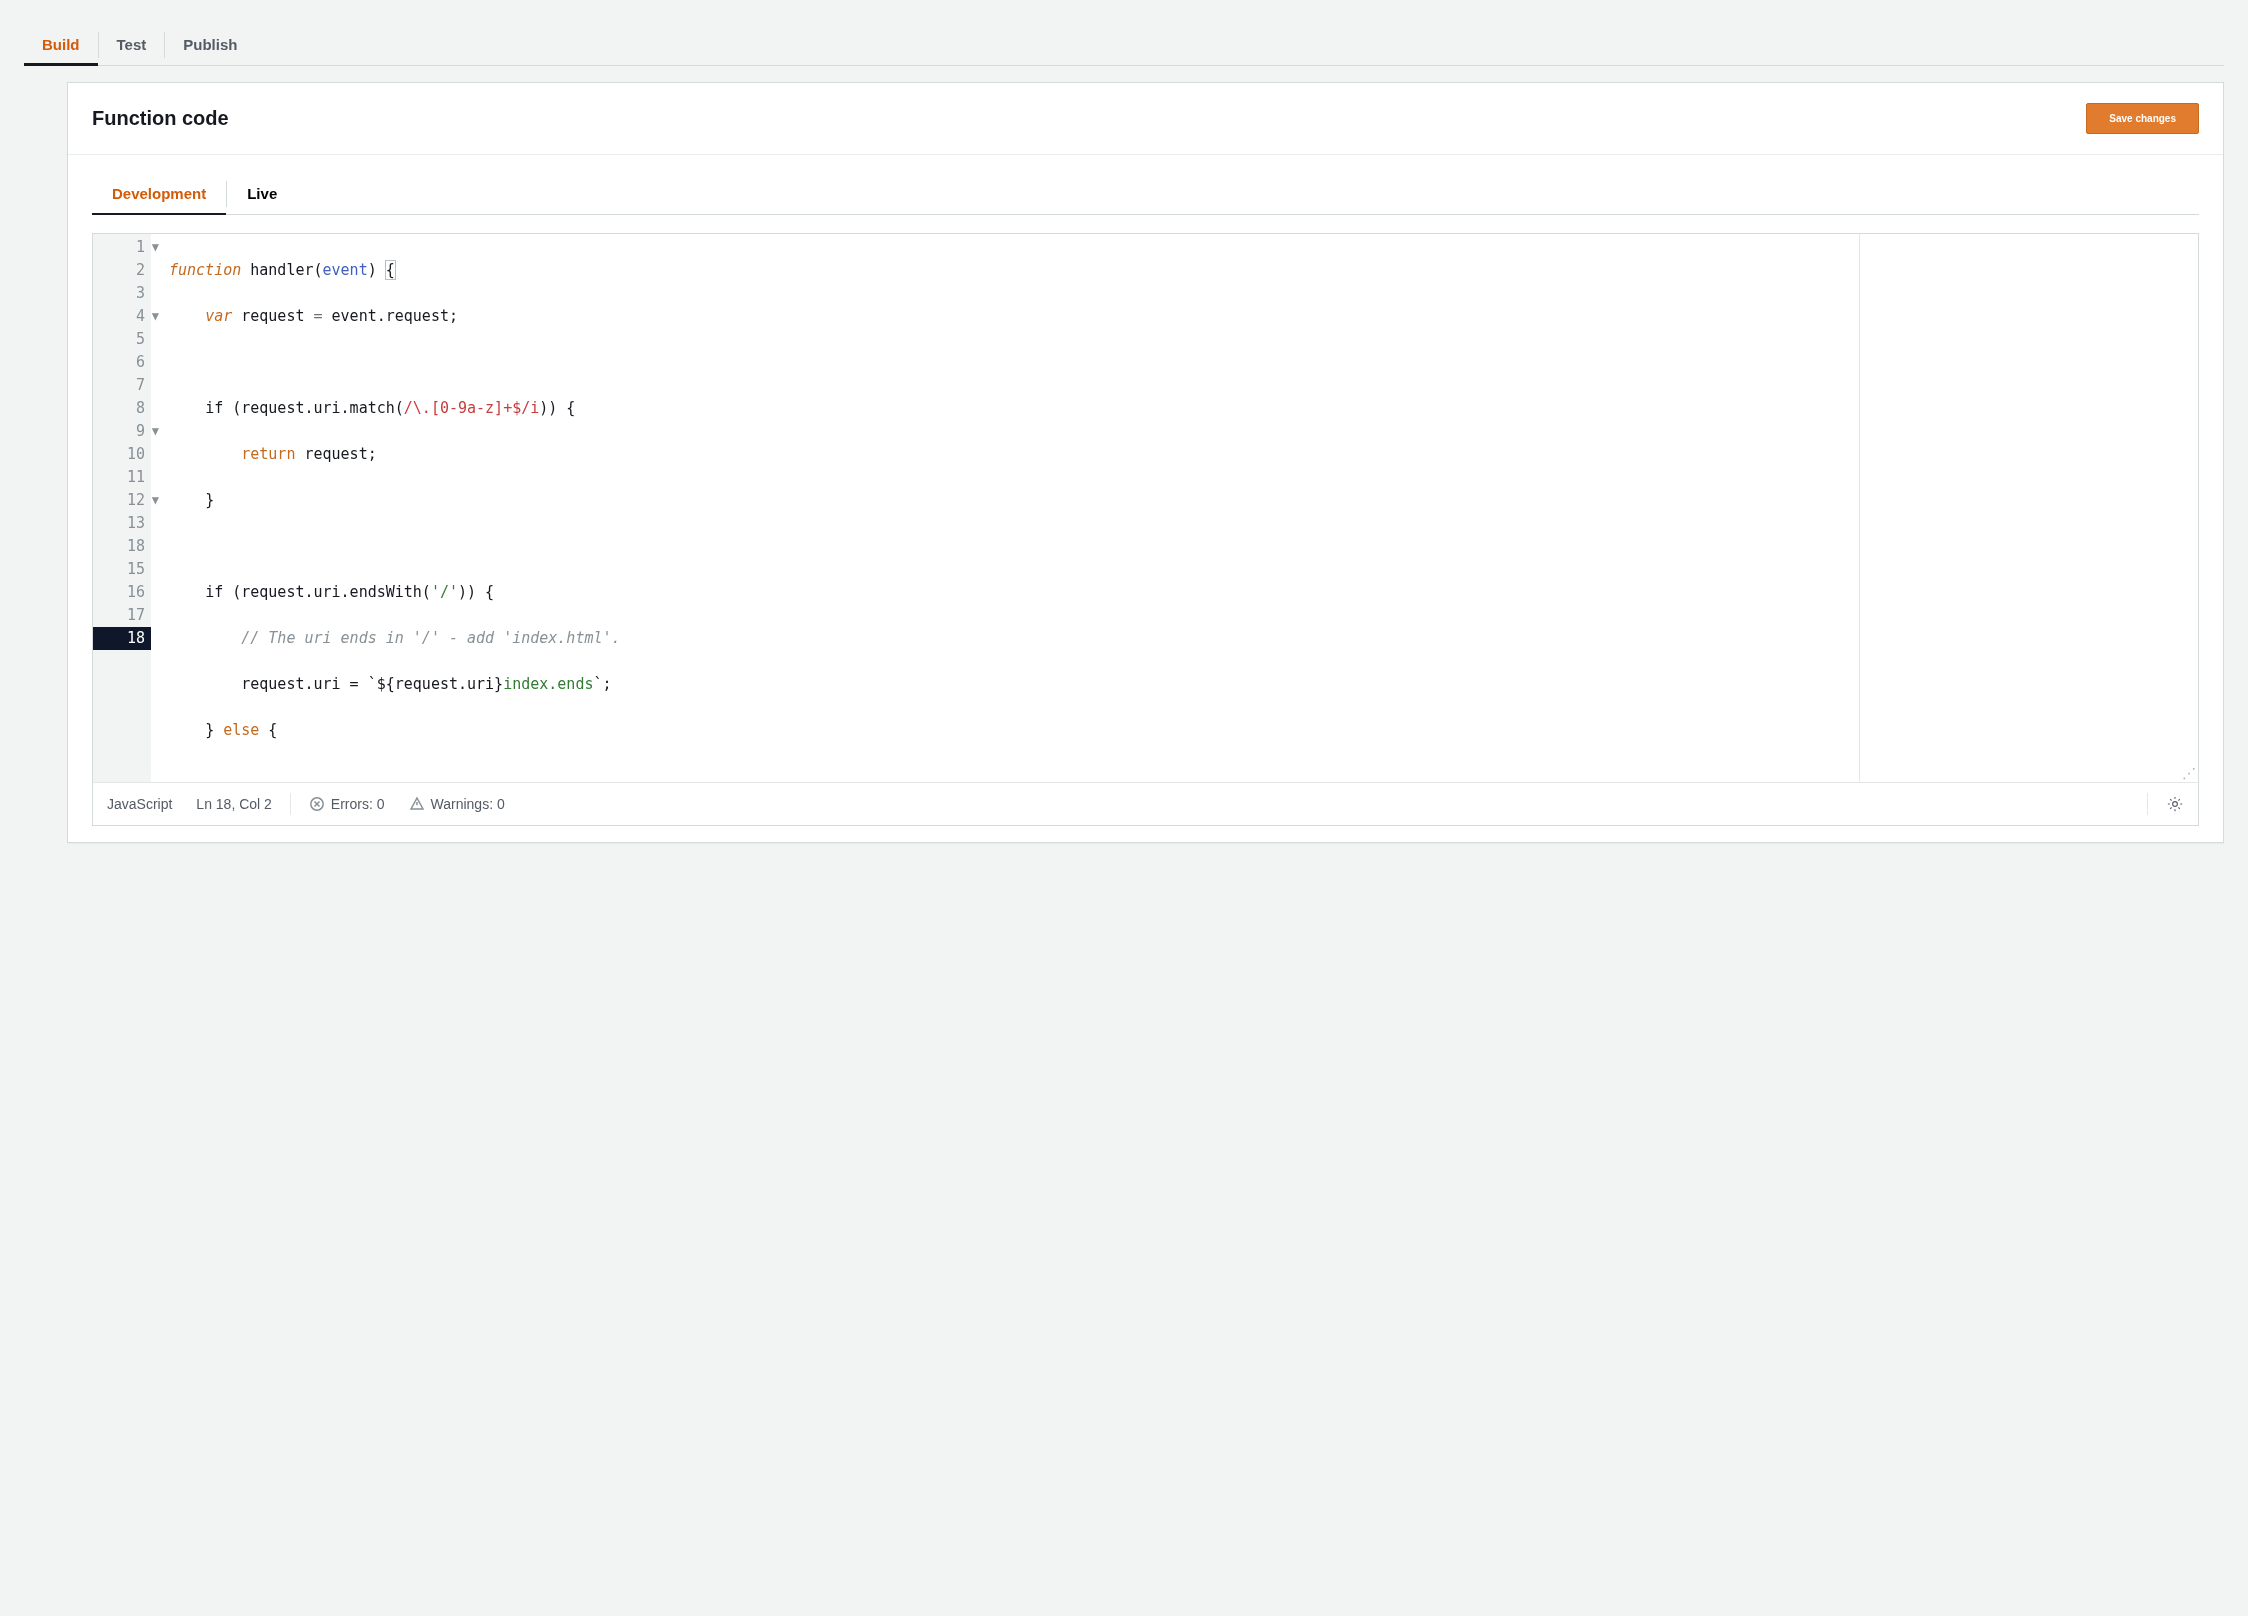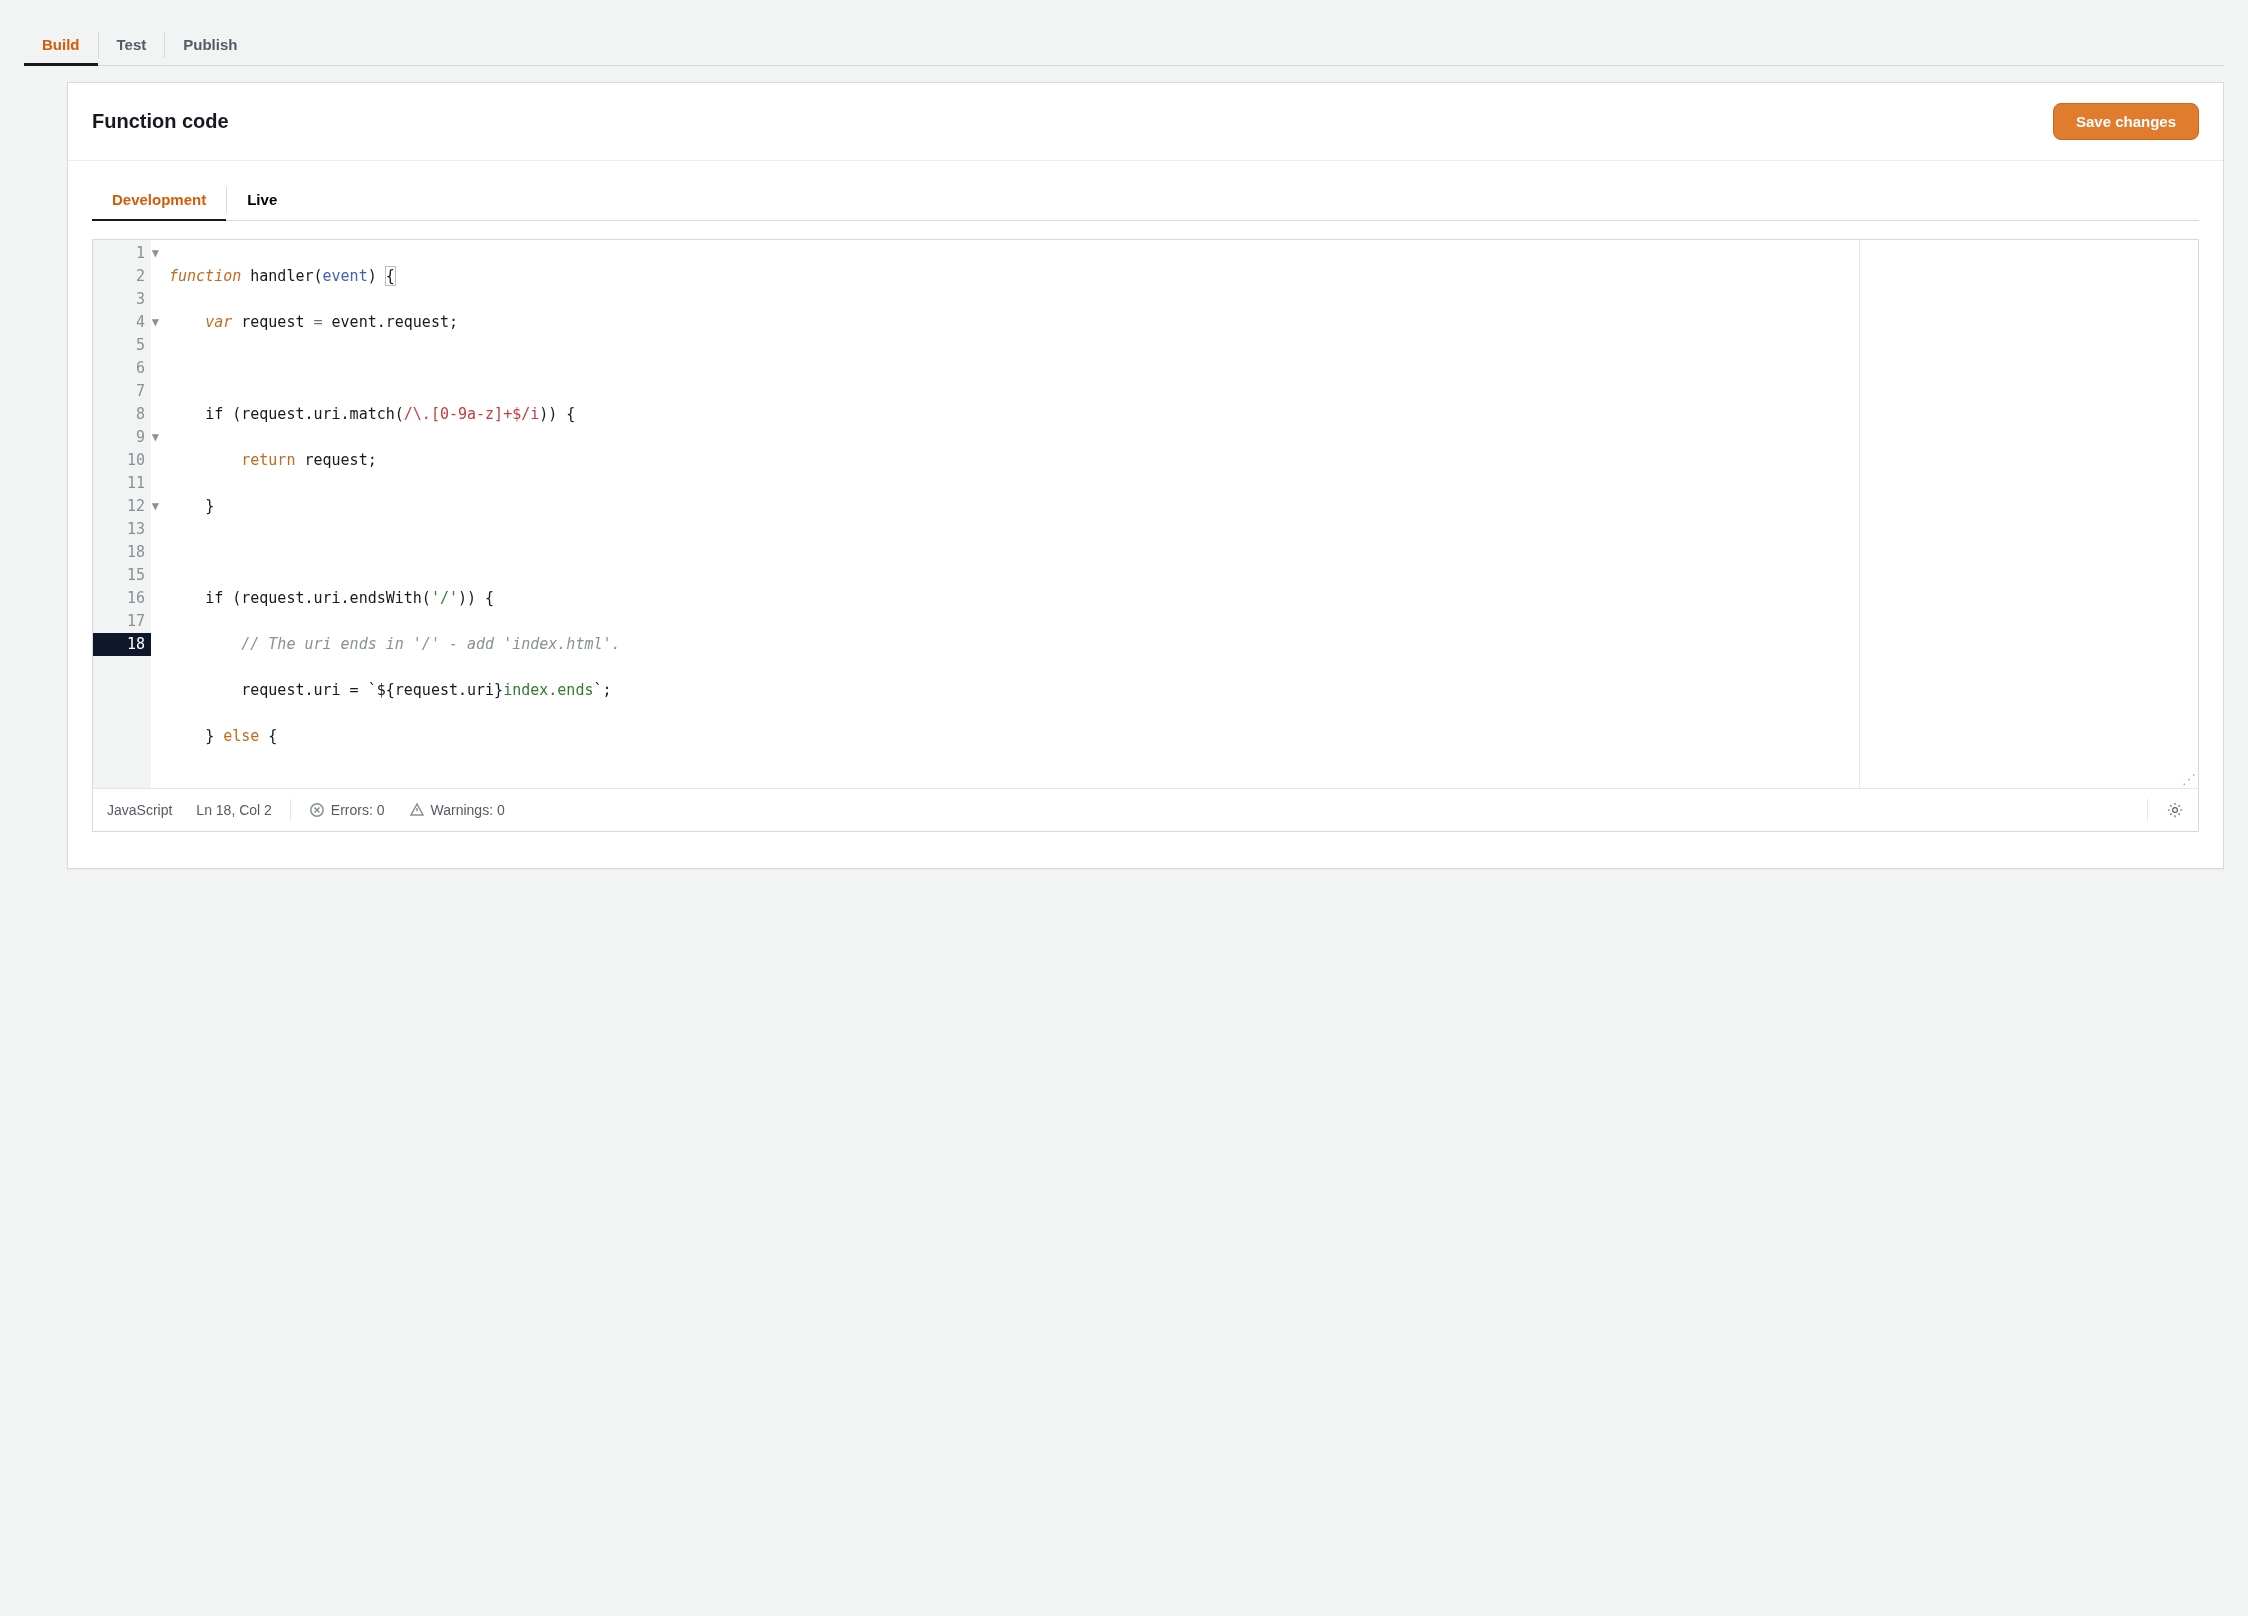--- a/index.html
+++ b/index.html
@@ -55,26 +55,26 @@
   .panel-title {
     font-size: 20px;
     font-weight: 700;
     color: #16191f;
   }
   .btn-primary {
     background: #e17b2e;
     border: 1px solid #c66a1f;
     color: #fff;
     font-weight: 700;
-    font-size: 15px;
+    font-size: 10px;
     padding: 9px 22px;
-    border-radius: 8px;
+    border-radius: 2px;
     cursor: pointer;
   }
-  .panel-body { padding: 18px 24px 36px; }
+  .panel-body { padding: 18px 24px 16px; }
   .inner-tabs {
     display: flex;
     align-items: center;
     border-bottom: 1px solid #d5dbdb;
     margin-bottom: 18px;
   }
   .inner-tab {
     padding: 12px 20px;
     font-size: 15px;
     font-weight: 700;

